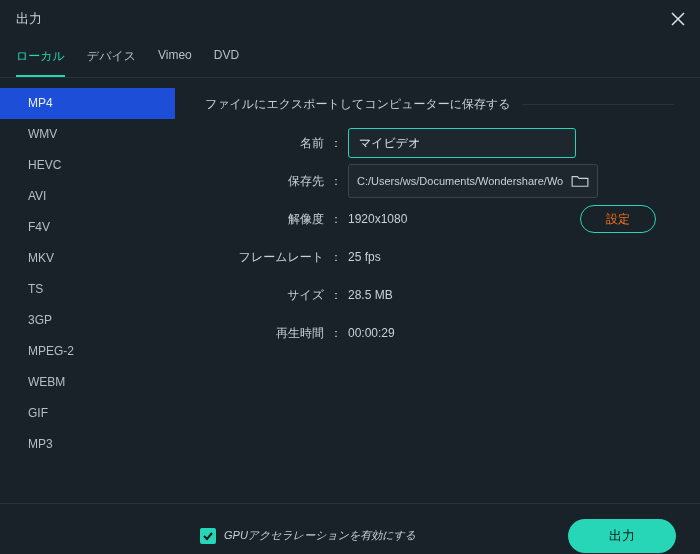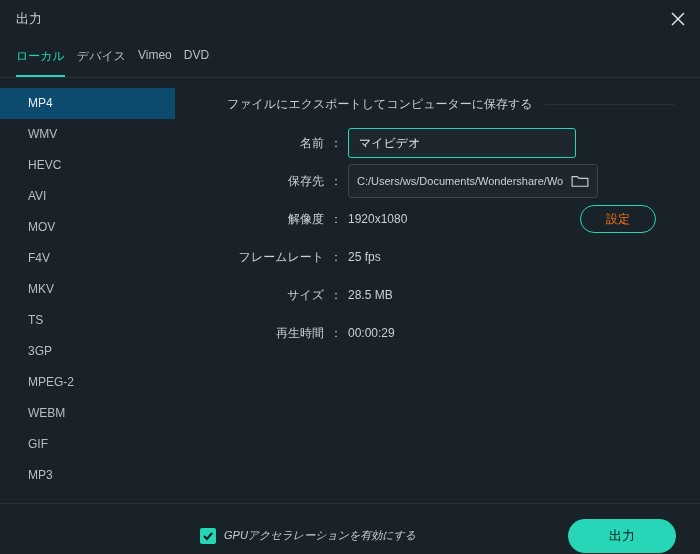--- a/index.html
+++ b/index.html
@@ -12,42 +12,42 @@
   }
   .titlebar {
     height: 38px;
     display: flex; align-items: center; justify-content: space-between;
     padding: 0 12px 0 16px;
     font-size: 13px;
   }
   .close-x { width: 20px; height: 20px; display: flex; align-items: center; justify-content: center; cursor: pointer; color: #dce2e8; }
   .close-x svg { width: 14px; height: 14px; }
   .tabs {
-    display: flex; gap: 12px;
+    display: flex; gap: 22px;
     padding: 4px 16px 0 16px;
     font-size: 12px;
     border-bottom: 1px solid #2a333b;
   }
   .tab { padding: 6px 0 10px 0; cursor: pointer; color: #b6bec6; }
   .tab.active { color: #26d6b6; border-bottom: 2px solid #26d6b6; }
   .body { display: flex; height: 425px; }
   .sidebar {
     width: 175px;
     padding-top: 10px;
     overflow-y: auto;
   }
   .fmt {
     height: 31px; line-height: 31px;
     padding-left: 28px;
     font-size: 12px;
     color: #b6bec6; cursor: pointer;
   }
-  .fmt.active { background: #0c4a6e; color: #e8eef2; }
+  .fmt.active { background: #1d4ed8; color: #e8eef2; }
   .main { flex: 1; padding: 18px 26px 0 30px; }
-  .section-head { display: flex; align-items: center; font-size: 12px; color: #c8d0d8; margin-bottom: 18px; margin-left: 22px; }
+  .section-head { display: flex; align-items: center; font-size: 12px; color: #c8d0d8; margin-bottom: 18px; }
   .section-head .rule { flex: 1; height: 1px; background: #2a333b; margin-left: 12px; }
   .row { display: flex; align-items: center; margin-bottom: 14px; height: 24px; }
   .row .label { width: 125px; text-align: right; font-size: 12px; color: #c8d0d8; padding-right: 6px; }
   .row .colon { width: 18px; text-align: left; font-size: 12px; }
   .row .value { font-size: 12px; color: #c8d0d8; }
   .name-input {
     width: 228px; height: 30px;
     background: #1e272e;
     border: 1px solid #26d6b6;
     border-radius: 3px;
@@ -110,21 +110,20 @@
   <div class="tab">Vimeo</div>
   <div class="tab">DVD</div>
 </div>
 
 <div class="body">
   <div class="sidebar">
     <div class="fmt active">MP4</div>
     <div class="fmt">WMV</div>
     <div class="fmt">HEVC</div>
     <div class="fmt">AVI</div>
-    <div class="fmt">MOV</div>
     <div class="fmt">F4V</div>
     <div class="fmt">MKV</div>
     <div class="fmt">TS</div>
     <div class="fmt">3GP</div>
     <div class="fmt">MPEG-2</div>
     <div class="fmt">WEBM</div>
     <div class="fmt">GIF</div>
     <div class="fmt">MP3</div>
   </div>
 

